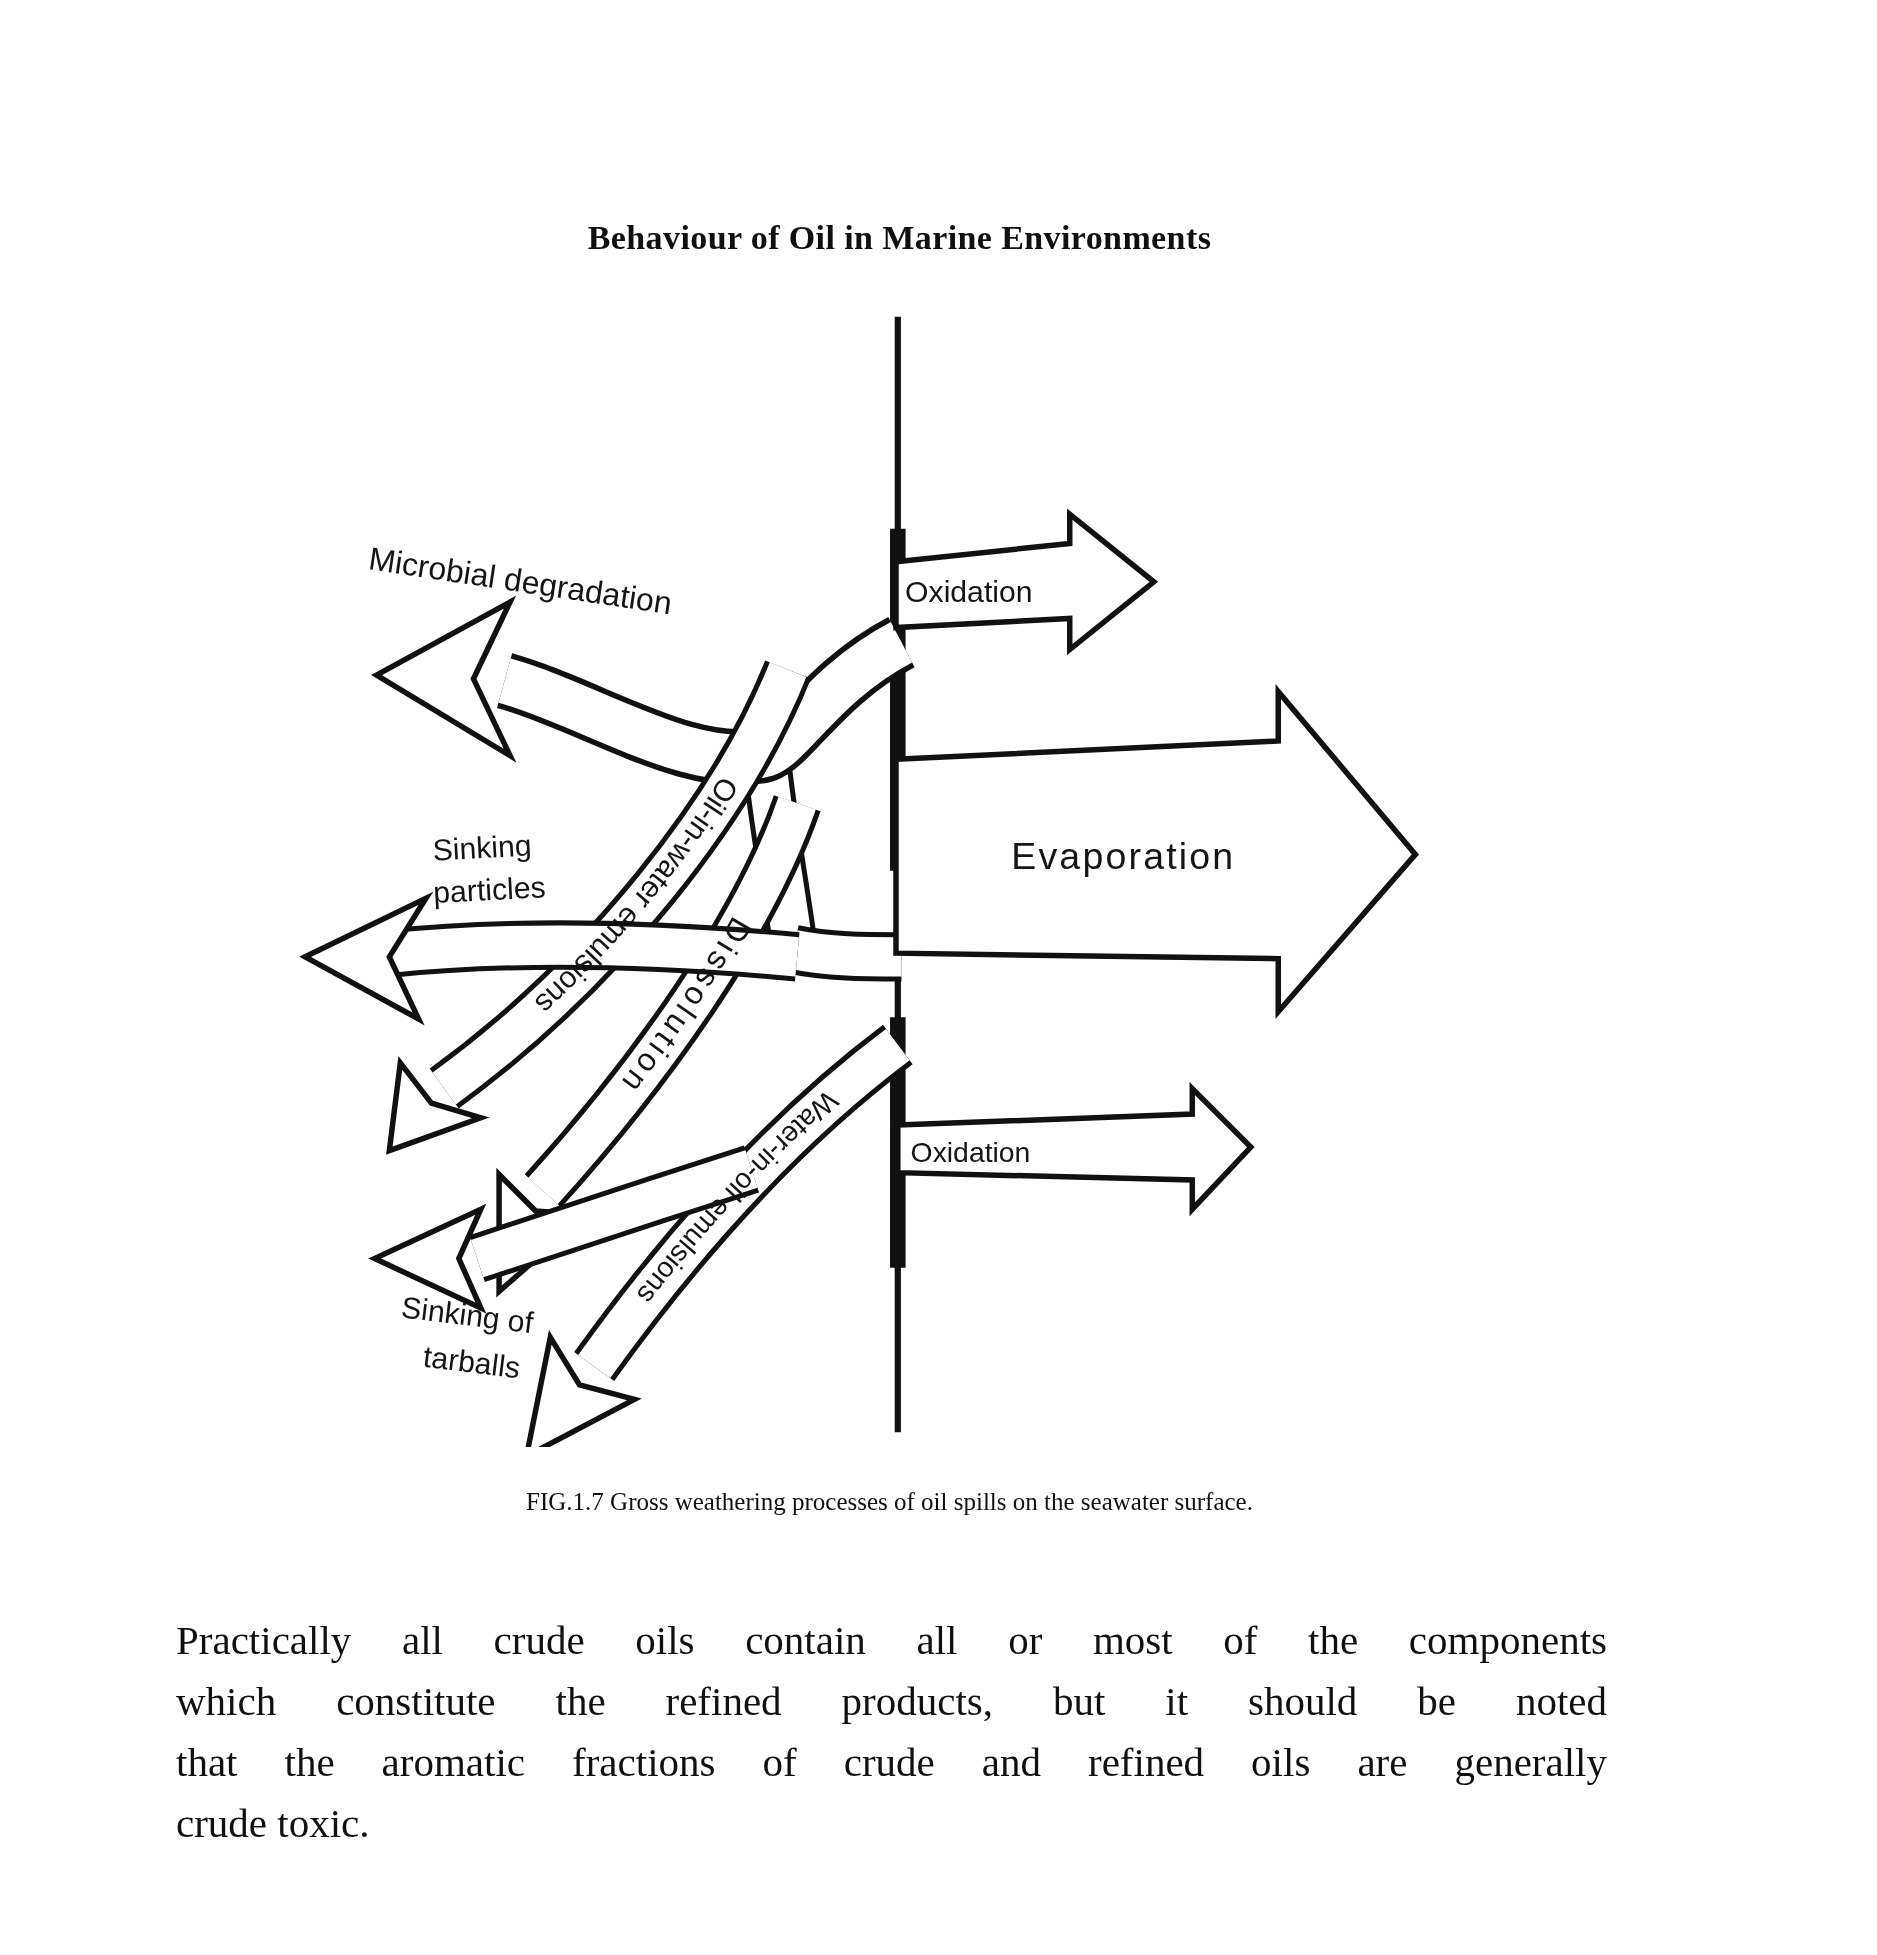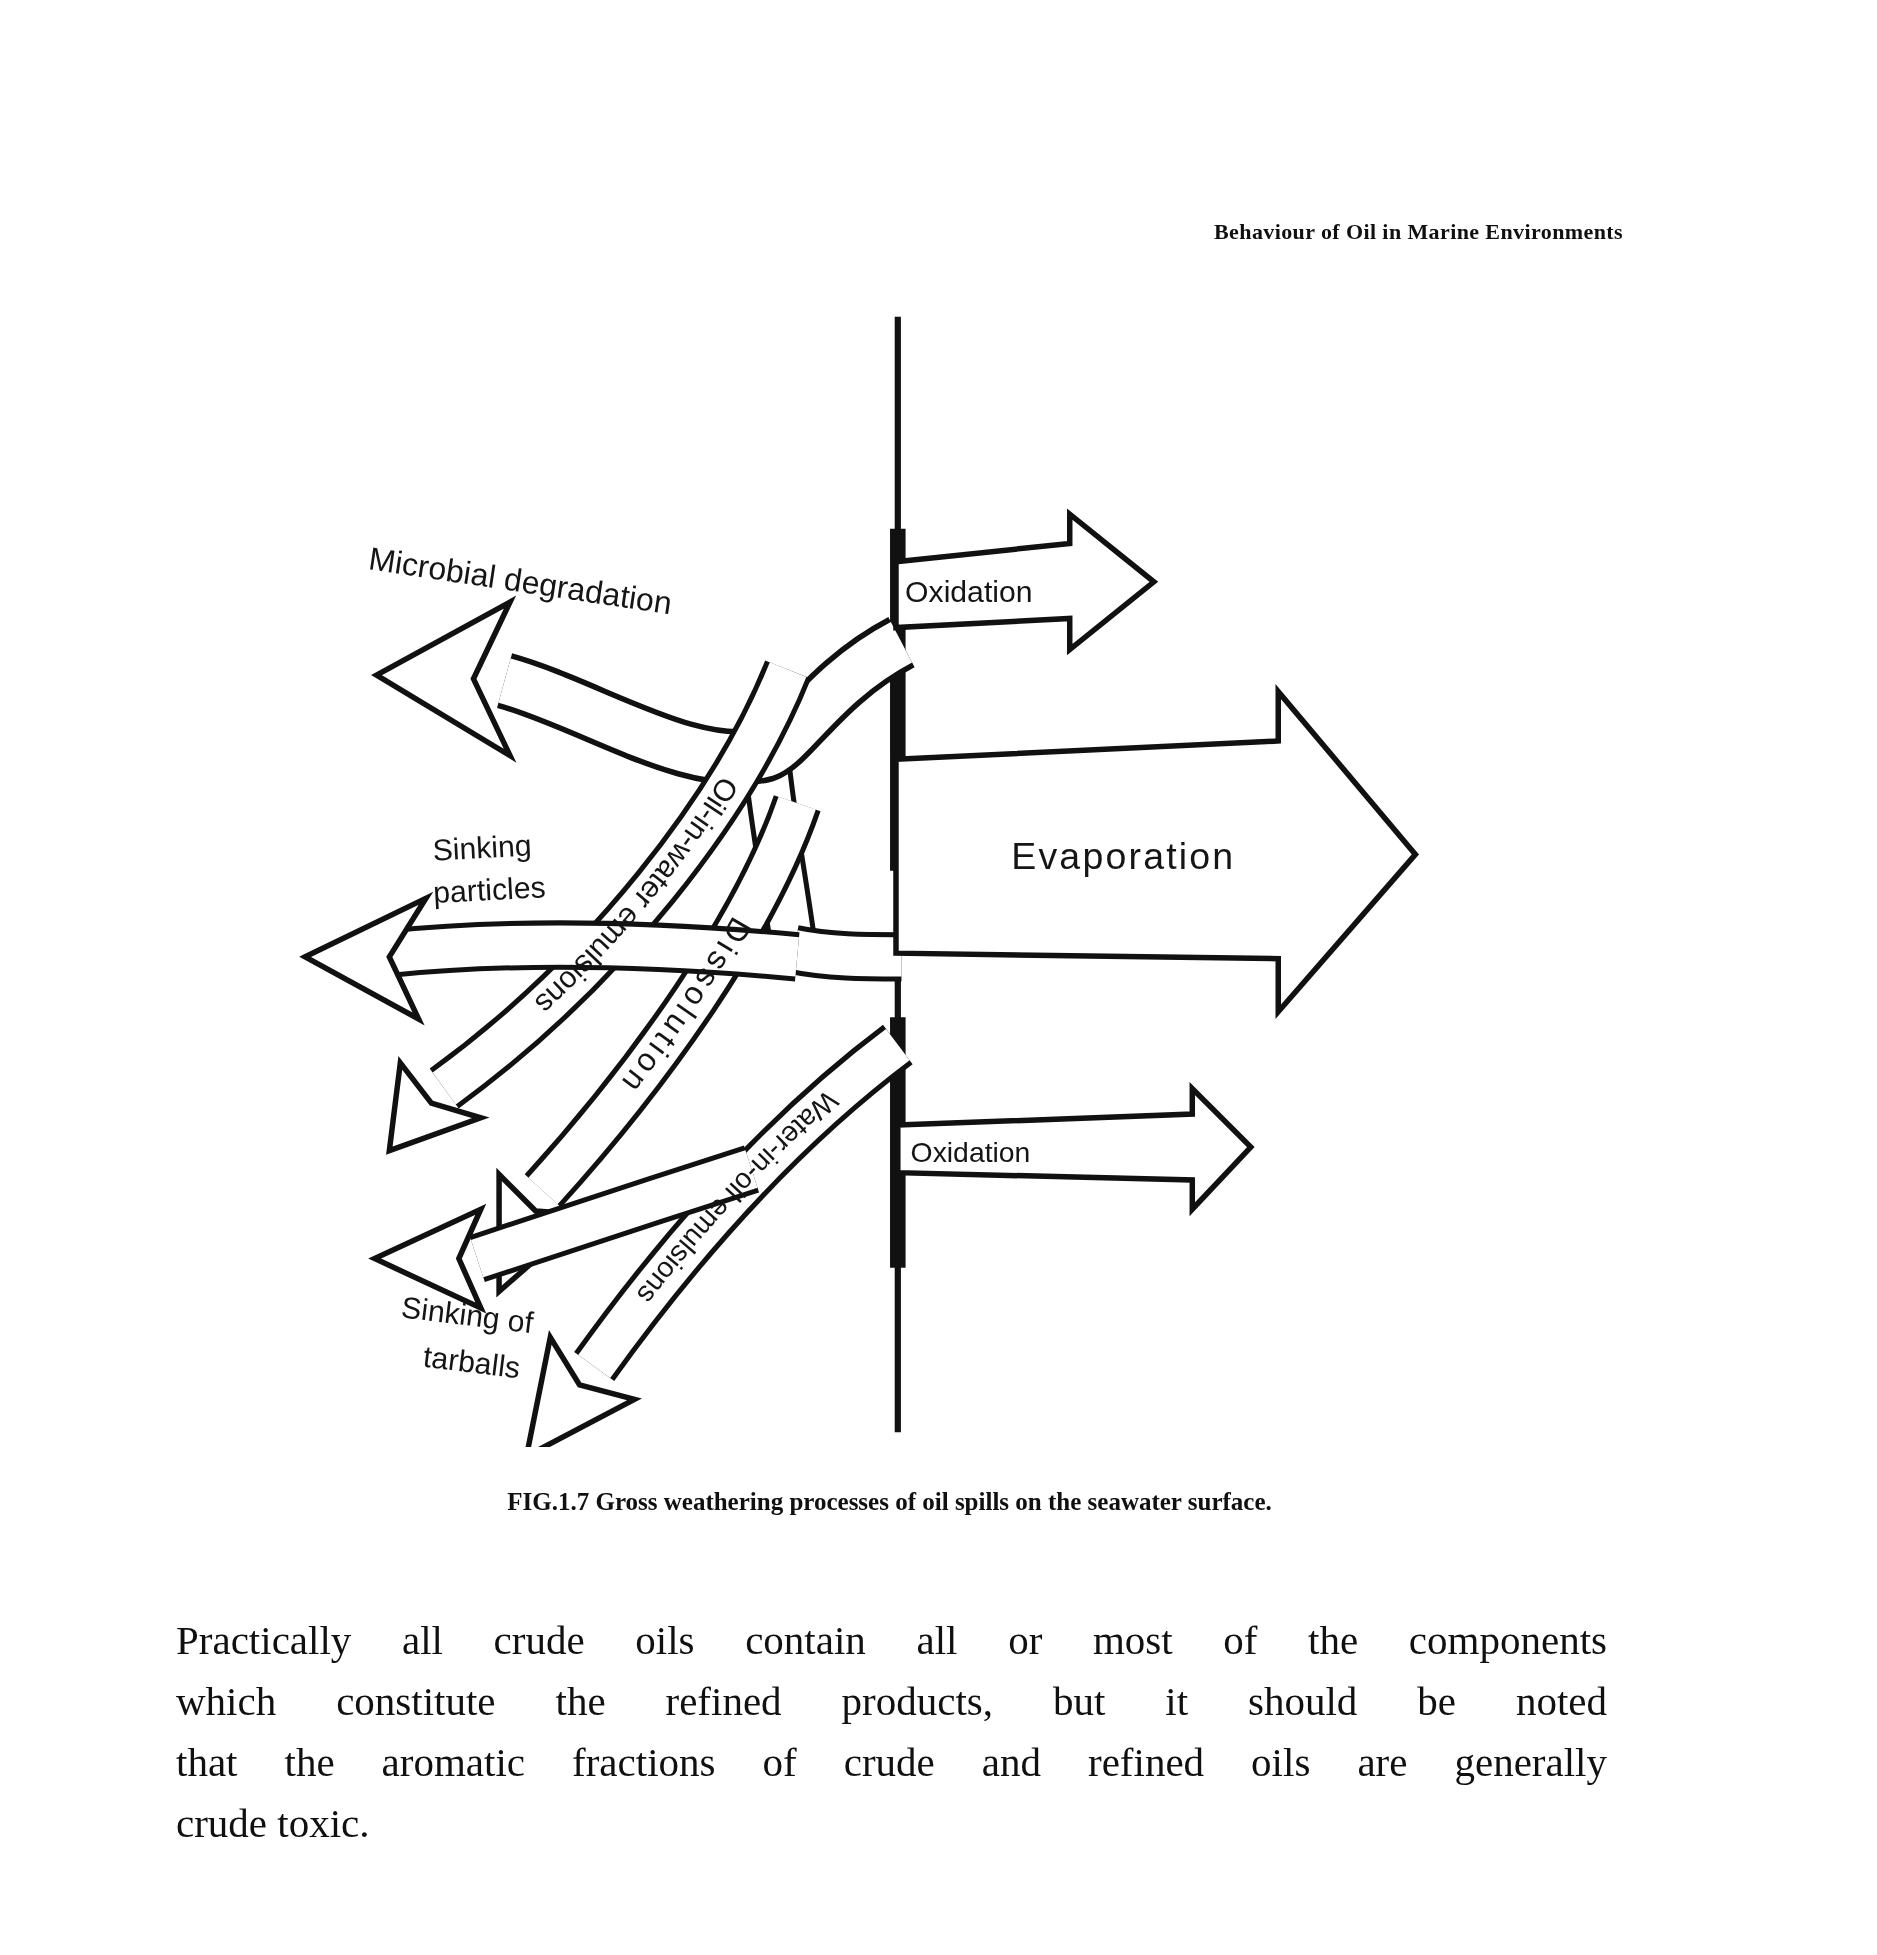--- a/index.html
+++ b/index.html
@@ -2,26 +2,26 @@
 <html style="font-size:6.3px"><head>
 <meta charset="utf-8">
 <style>
   html,body{margin:0;padding:0;}
   body{
     width:1877px;height:2894px;position:relative;background:#ffffff;
     font-family:"Liberation Serif",serif;color:#101010;overflow:hidden;
   }
   .abs{position:absolute;}
   #page-header{
-    top:219px;left:176px;width:1447px;text-align:right;
-    font-size:22px;font-weight:700;letter-spacing:0.4px;
+    top:219px;left:176px;width:1447px;text-align:center;
+    font-size:34px;font-weight:700;letter-spacing:0.4px;
   }
   #figure-caption{
     top:1488px;left:176px;width:1427px;text-align:center;
-    font-size:25px;font-weight:700;
+    font-size:25px;font-weight:400;
   }
   .para{left:176px;width:1431px;font-size:41px;line-height:61px;}
   #paragraph-1{top:1610px;}
   .line{text-align:justify;text-align-last:justify;white-space:normal;}
   .line.last{text-align:justify;text-align-last:left;}
   #figure-diagram{top:313px;left:184px;}
   
   .bo{fill:none;stroke:#111;stroke-width:27;}
   .bi{fill:none;stroke:#fff;stroke-width:21.5;}
   .bo.wide{stroke-width:31;}

